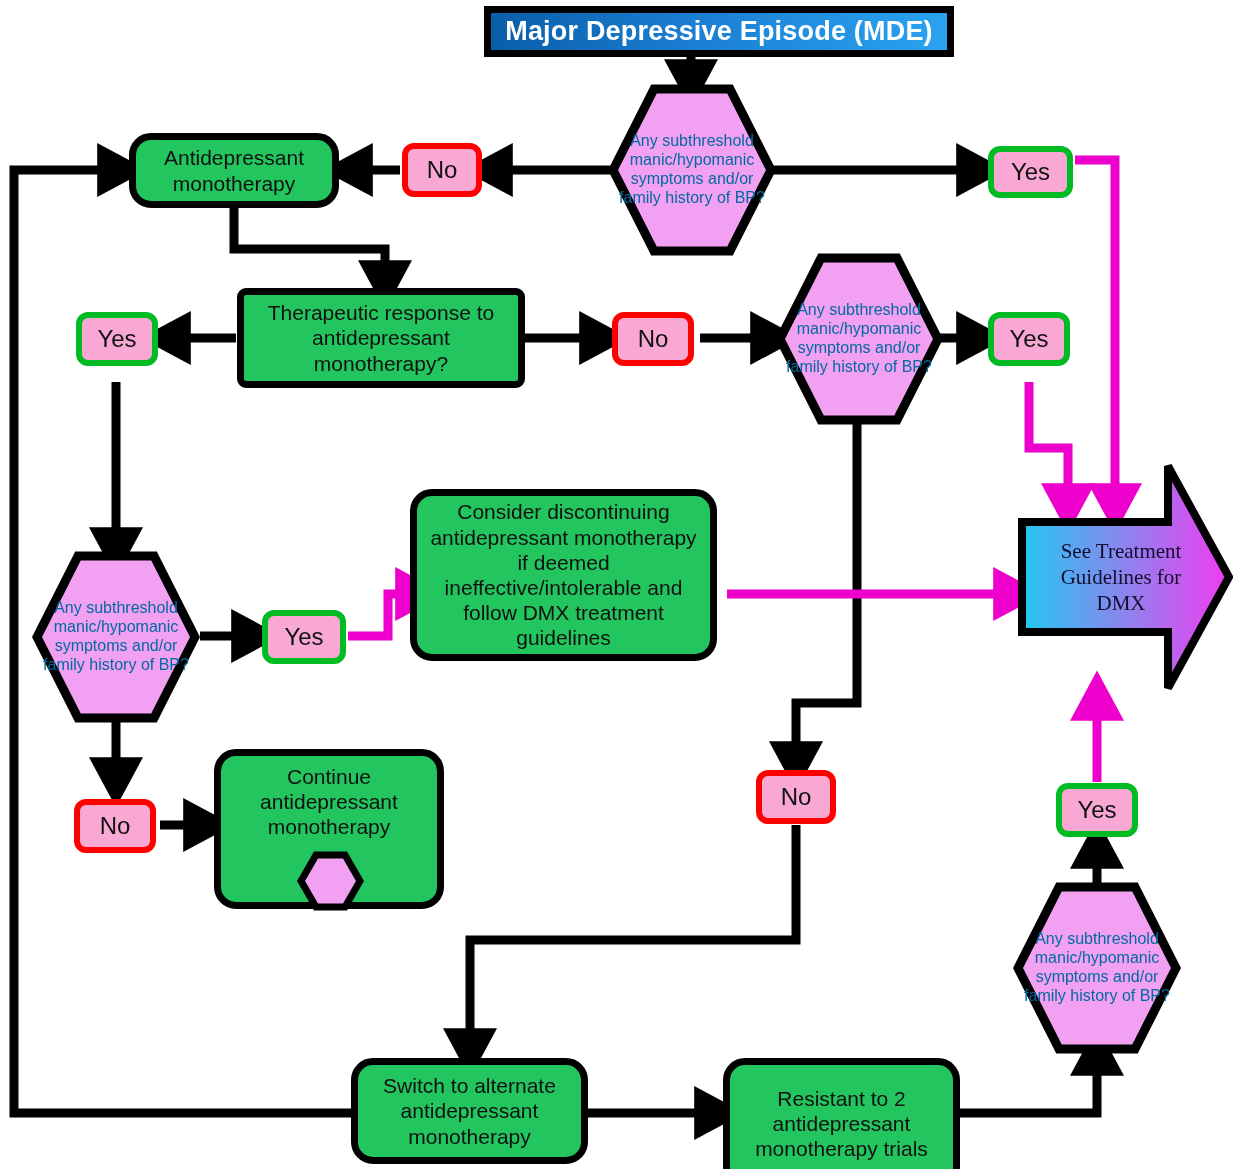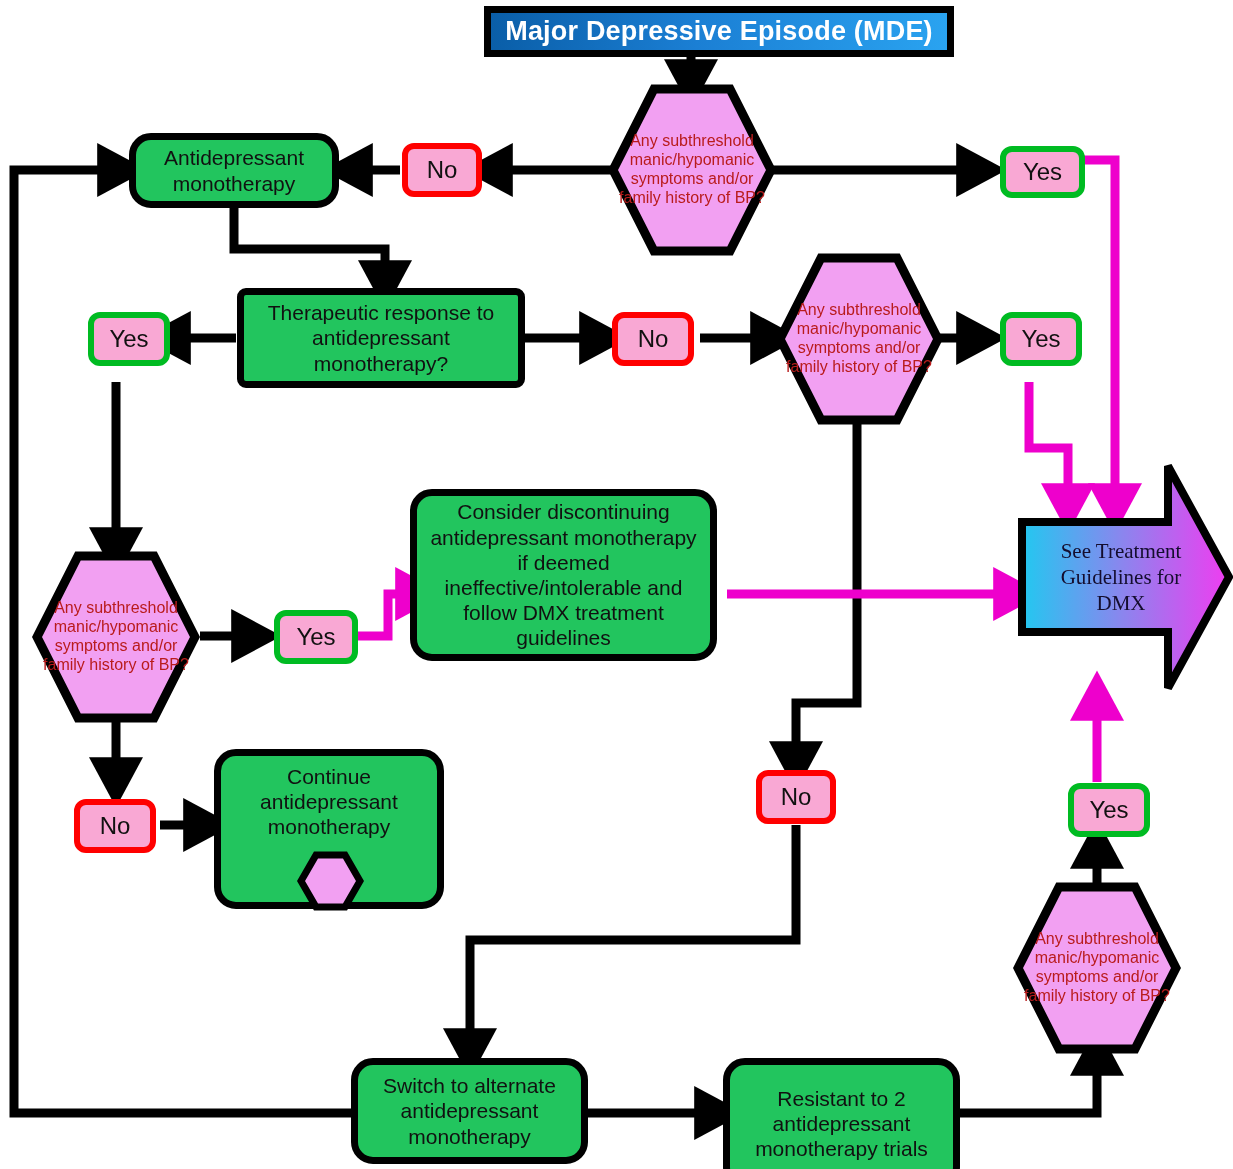--- a/index.html
+++ b/index.html
@@ -52,38 +52,38 @@
     padding: 4px 8px;
   }
   
   .pill {
     border-radius: 12px;
     background: #f9a8d4;
     font-size: 24px;
     border-width: 6px;
     border-style: solid;
   }
-  .pill.yes { border-color: #00bb22; margin-left: 12px; }
+  .pill.yes { border-color: #00bb22; }
   .pill.no  { border-color: #ff0000; }
   
   .hex-wrap {
     position: absolute;
   }
   .hex-wrap svg { display: block; }
   .hex-text {
     position: absolute;
     left: 0; top: 0;
     width: 100%; height: 100%;
     display: flex;
     align-items: center;
     justify-content: center;
     text-align: center;
     font-size: 16px;
     line-height: 1.18;
-    color: #b91c1c;
+    color: #0369a1;
     pointer-events: none;
   }
   
   .outcome-wrap { position: absolute; }
   .outcome-text {
     position: absolute;
     left: 18px;
     top: 0;
     width: 170px;
     height: 100%;

